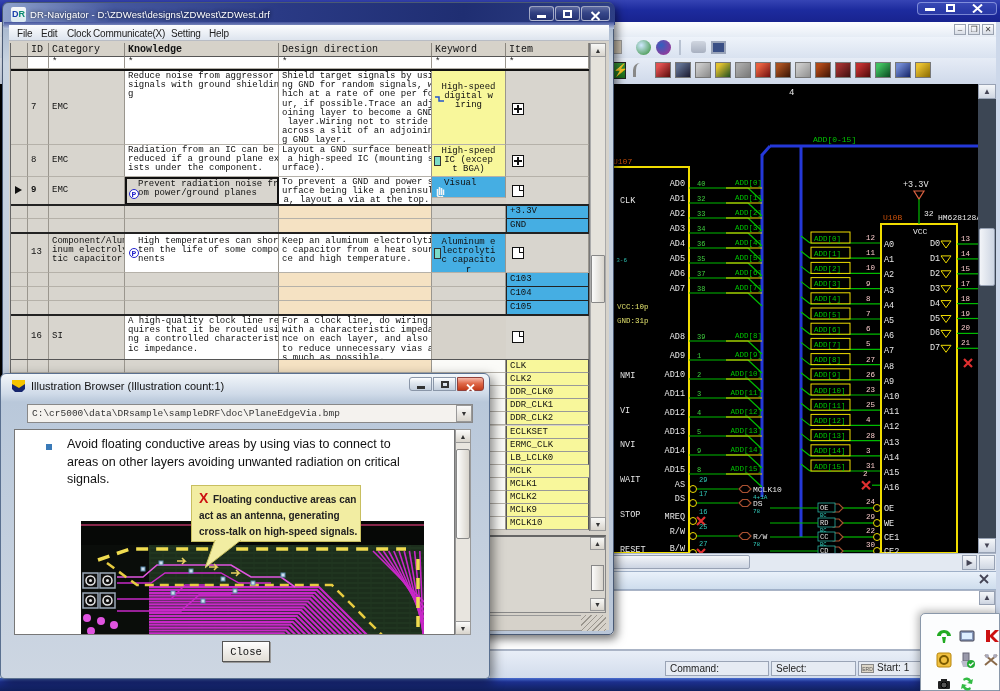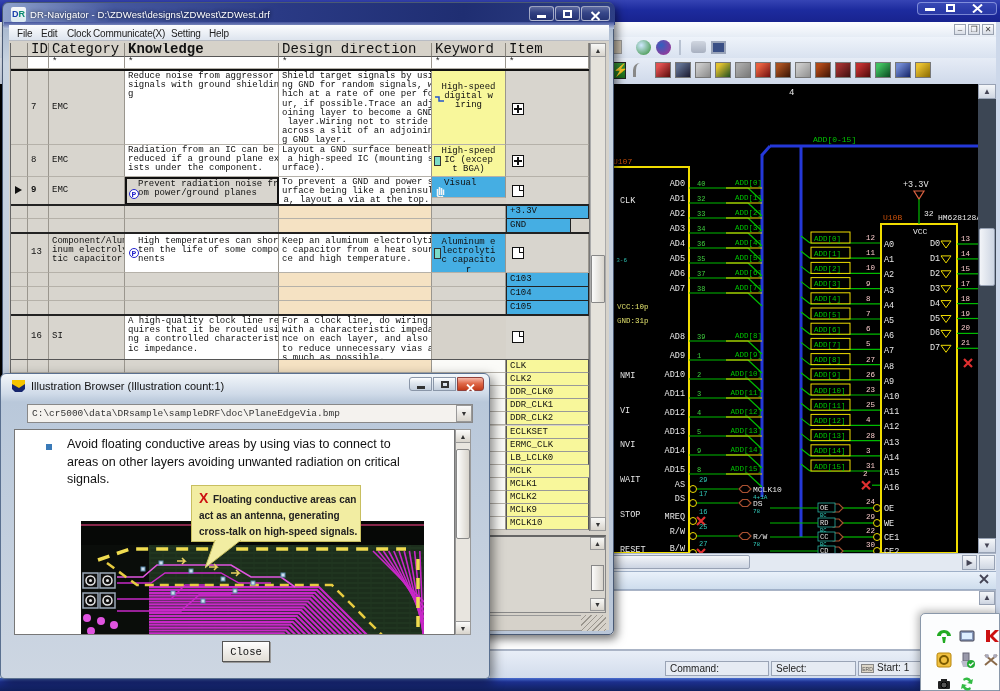--- a/index.html
+++ b/index.html
@@ -1,19 +1,19 @@
 <!DOCTYPE html>
 <html><head><meta charset="utf-8"><style>
 *{margin:0;padding:0;box-sizing:border-box}
 body{width:1000px;height:691px;position:relative;overflow:hidden;background:#000;
  font-family:'Liberation Sans',sans-serif}
 .abs{position:absolute}
 .c{position:absolute;border-right:1px solid #9a968e;border-bottom:1px solid #b5b1a9;overflow:hidden;
  font-family:'Liberation Mono',monospace;font-size:9px;line-height:9.2px;color:#111}
-.c.hd{border-right:1px solid #8a867e;border-bottom:1px solid #555;font-size:14px;line-height:13px;background:#d6d2c9}
+.c.hd{border-right:1px solid #8a867e;border-bottom:1px solid #555;font-size:10px;line-height:13px;background:#d6d2c9}
 .c.ft{line-height:11px}
 .tx{padding:1px 0 0 3px;white-space:pre}
 .kw{text-align:center;padding-top:2px}
 .vc{position:absolute;top:50%;transform:translateY(-50%);padding-left:3px}
 .capbtn{position:absolute;border:1px solid rgba(255,255,255,.55);border-radius:3px;
  background:linear-gradient(rgba(255,255,255,.25),rgba(255,255,255,.05) 45%,rgba(0,0,30,.15));
  color:#fff;text-align:center}
 </style></head><body>
 <div class="abs" style="left:0;top:0;width:1000px;height:691px;background:#d7e0ee">
     <div class="abs" style="left:0;top:0;width:1000px;height:22px;background:linear-gradient(#3644b4,#1d2b9e 45%,#18238f)"></div>
@@ -518,21 +518,21 @@
     <div class="c " style="left:429px;top:202px;width:74px;height:14px;background:#d8d5ce;"></div>
     <div class="c " style="left:503px;top:202px;width:83px;height:14px;background:#45aee3;border-bottom:1px solid #222;border-left:1px solid #222;border-right:1px solid #222">
       <div class="tx" style="padding-top:2px">+3.3V</div>
     </div>
     <div class="c " style="left:8px;top:216px;width:17px;height:14px;background:#d8d5ce;"></div>
     <div class="c " style="left:25px;top:216px;width:21px;height:14px;background:#d8d5ce;"></div>
     <div class="c " style="left:46px;top:216px;width:76px;height:14px;background:#d8d5ce;"></div>
     <div class="c " style="left:122px;top:216px;width:154px;height:14px;background:#d8d5ce;"></div>
     <div class="c " style="left:276px;top:216px;width:153px;height:14px;background:#f5e2c3;"></div>
     <div class="c " style="left:429px;top:216px;width:74px;height:14px;background:#d8d5ce;"></div>
-    <div class="c " style="left:503px;top:216px;width:65px;height:14px;background:#45aee3;border-bottom:1px solid #222;border-left:1px solid #222;border-right:1px solid #222">
+    <div class="c " style="left:503px;top:216px;width:83px;height:14px;background:#45aee3;border-bottom:1px solid #222;border-left:1px solid #222;border-right:1px solid #222">
       <div class="tx" style="padding-top:2px">GND</div>
     </div>
     <div class="c " style="left:8px;top:230px;width:17px;height:40px;background:#d8d5ce;"></div>
     <div class="c " style="left:25px;top:230px;width:21px;height:40px;background:#d8d5ce;">
       <span class="vc">13</span>
     </div>
     <div class="c " style="left:46px;top:230px;width:76px;height:40px;background:#d8d5ce;">
       <div class="tx" style="padding-top:4px">Component/Alum<br>inum electroly<br>tic capacitor</div>
     </div>
     <div class="c " style="left:122px;top:230px;width:154px;height:40px;background:#fff;">

